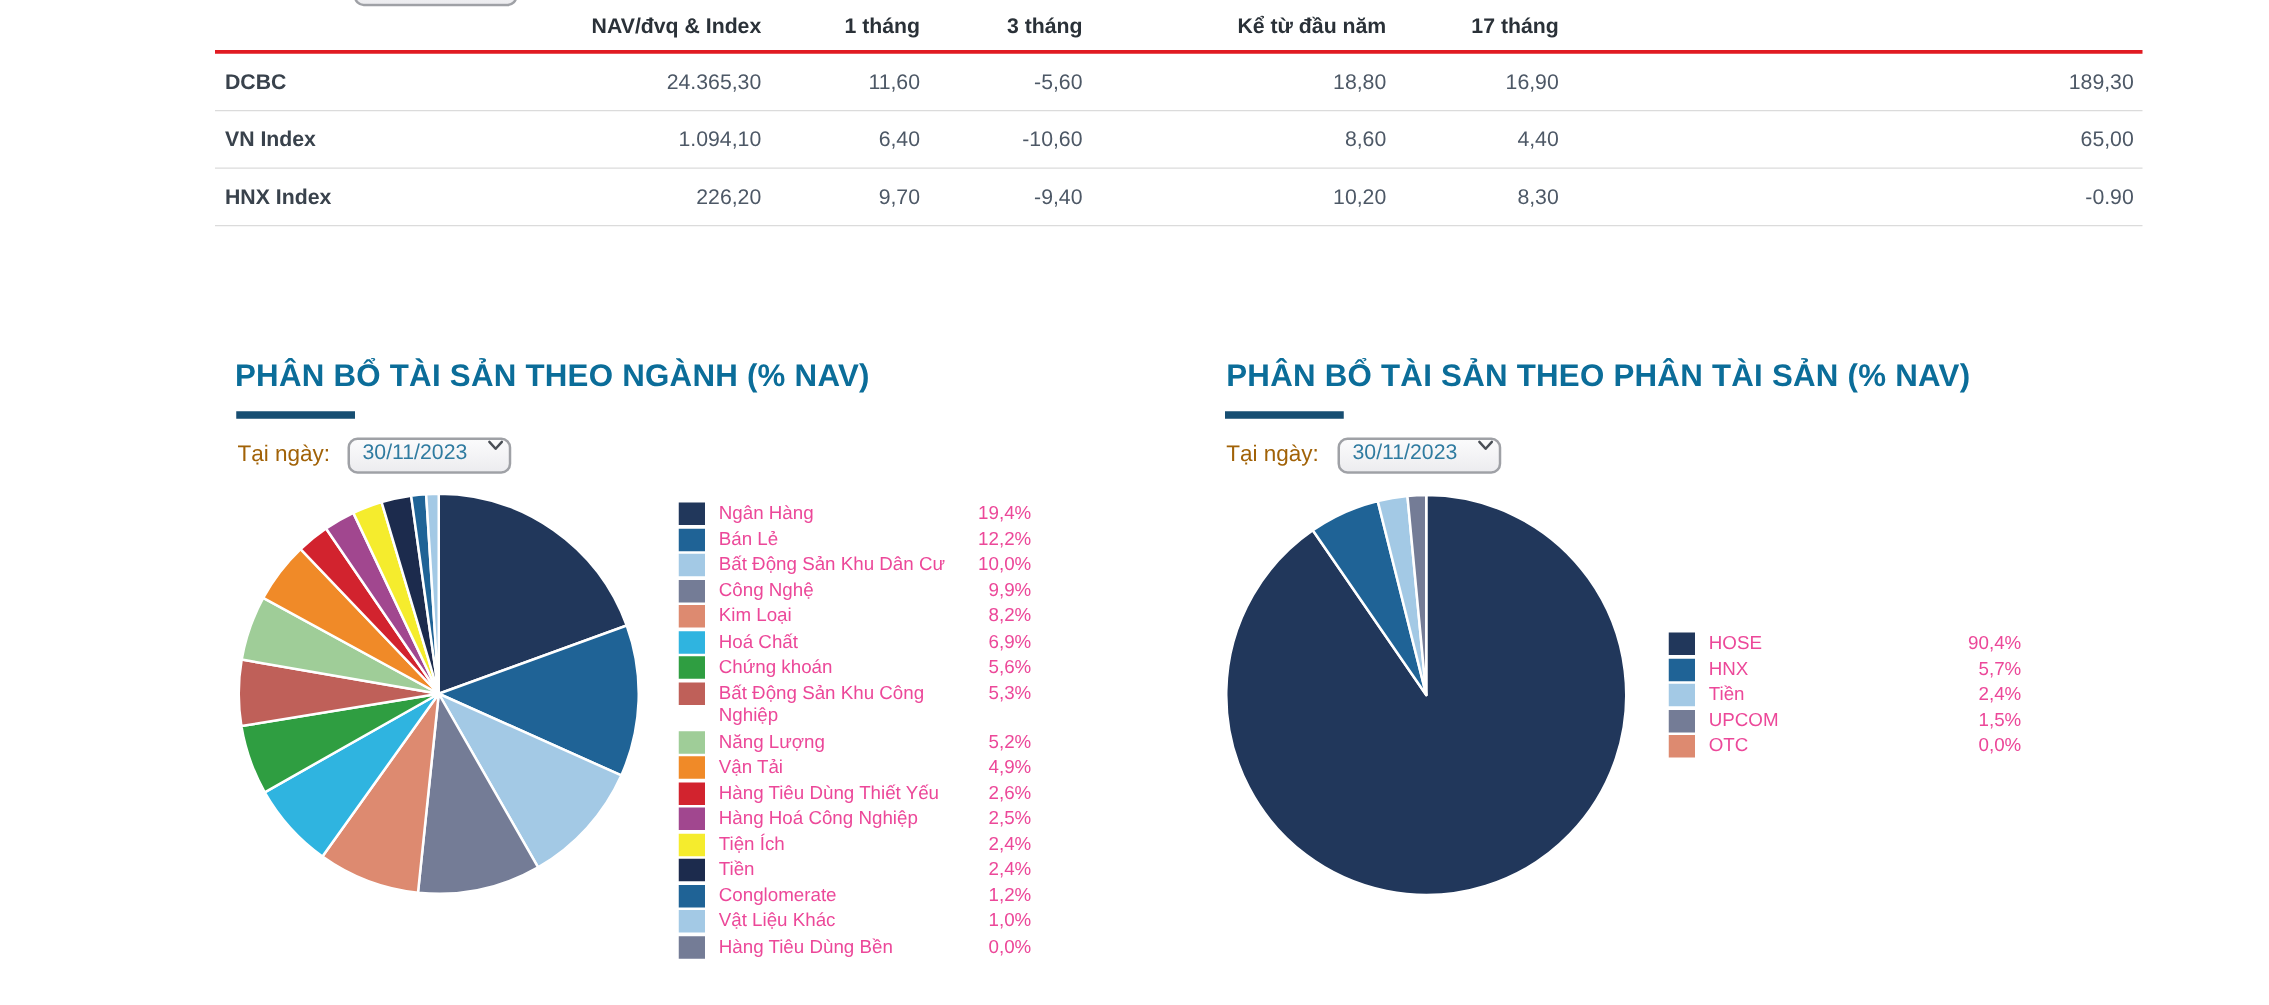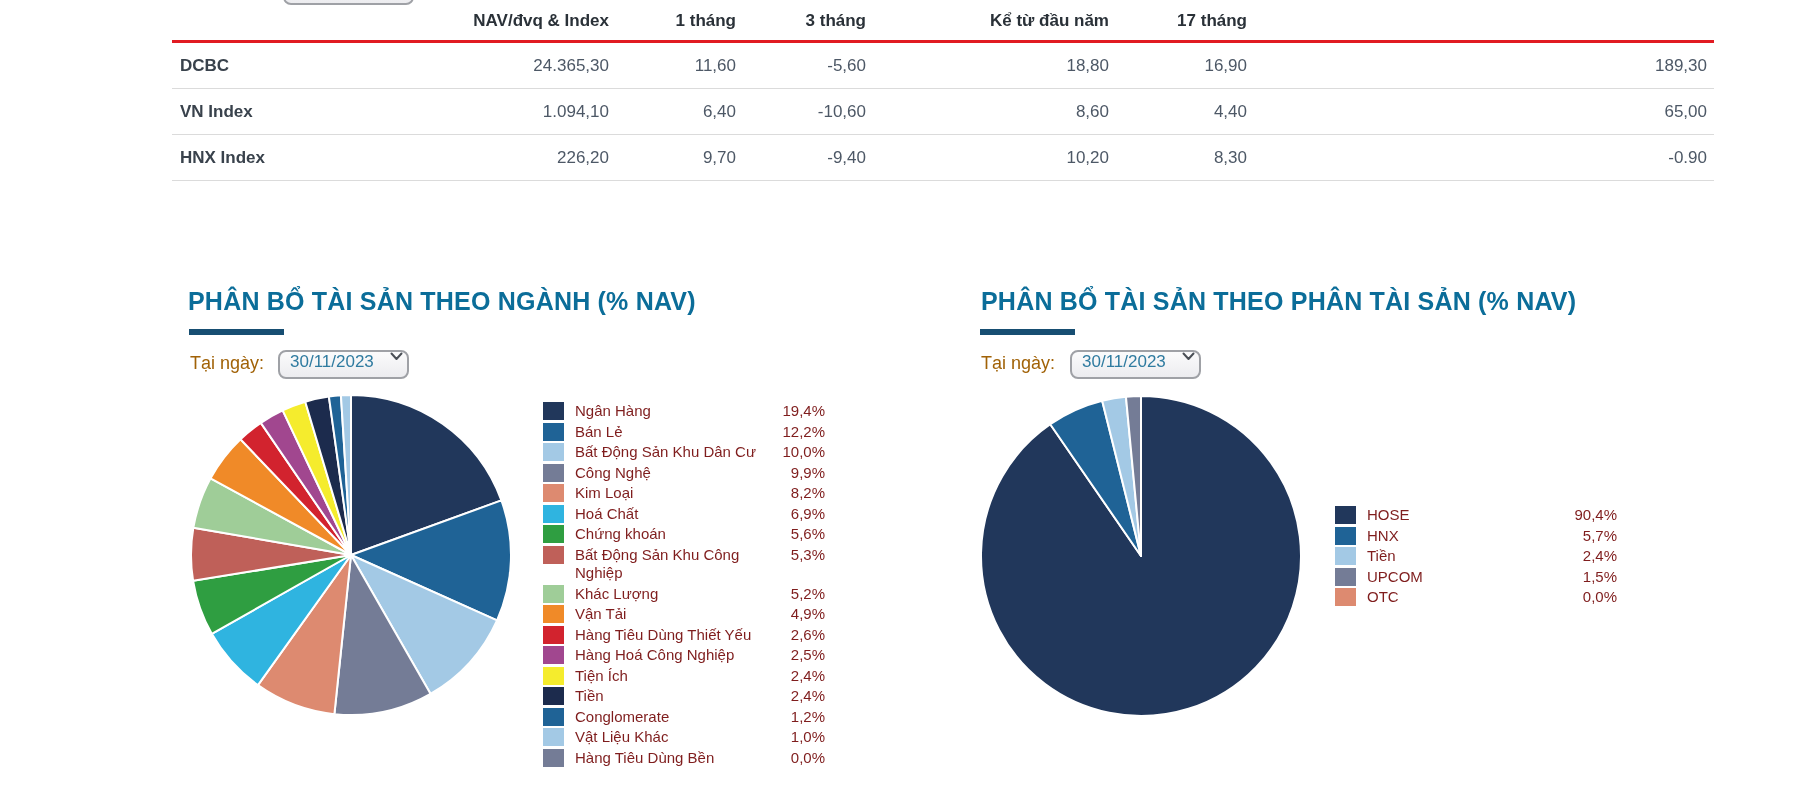--- a/index.html
+++ b/index.html
@@ -108,21 +108,21 @@
     width: 282px;
     display: flex;
     flex-direction: column;
   }
   .legend-row {
     display: flex;
     align-items: flex-start;
     margin-bottom: 2px;
     font-size: 15px;
     line-height: 18.5px;
-    color: #7f1d1d;
+    color: #ec4899;
     cursor: pointer;
   }
   .swatch { width: 21px; height: 18px; margin-right: 11px; flex: none; }
   .legend-label { flex: 1; padding-right: 6px; }
   .legend-value { width: 58px; text-align: right; flex: none; white-space: nowrap; }
 
   .legend-left  { left: 543px;  top: 402px; }
   .legend-right { left: 1335px; top: 506px; }
 </style>
 </head>
@@ -233,21 +233,21 @@
         <span class="legend-label">Chứng khoán</span>
         <span class="legend-value">5,6%</span>
       </div>
       <div class="legend-row">
         <span class="swatch" style="background: rgb(191, 96, 89);"></span>
         <span class="legend-label">Bất Động Sản Khu Công Nghiệp</span>
         <span class="legend-value">5,3%</span>
       </div>
       <div class="legend-row">
         <span class="swatch" style="background: rgb(159, 205, 152);"></span>
-        <span class="legend-label">Khác Lượng</span>
+        <span class="legend-label">Năng Lượng</span>
         <span class="legend-value">5,2%</span>
       </div>
       <div class="legend-row">
         <span class="swatch" style="background: rgb(240, 138, 40);"></span>
         <span class="legend-label">Vận Tải</span>
         <span class="legend-value">4,9%</span>
       </div>
       <div class="legend-row">
         <span class="swatch" style="background: rgb(210, 35, 46);"></span>
         <span class="legend-label">Hàng Tiêu Dùng Thiết Yếu</span>

